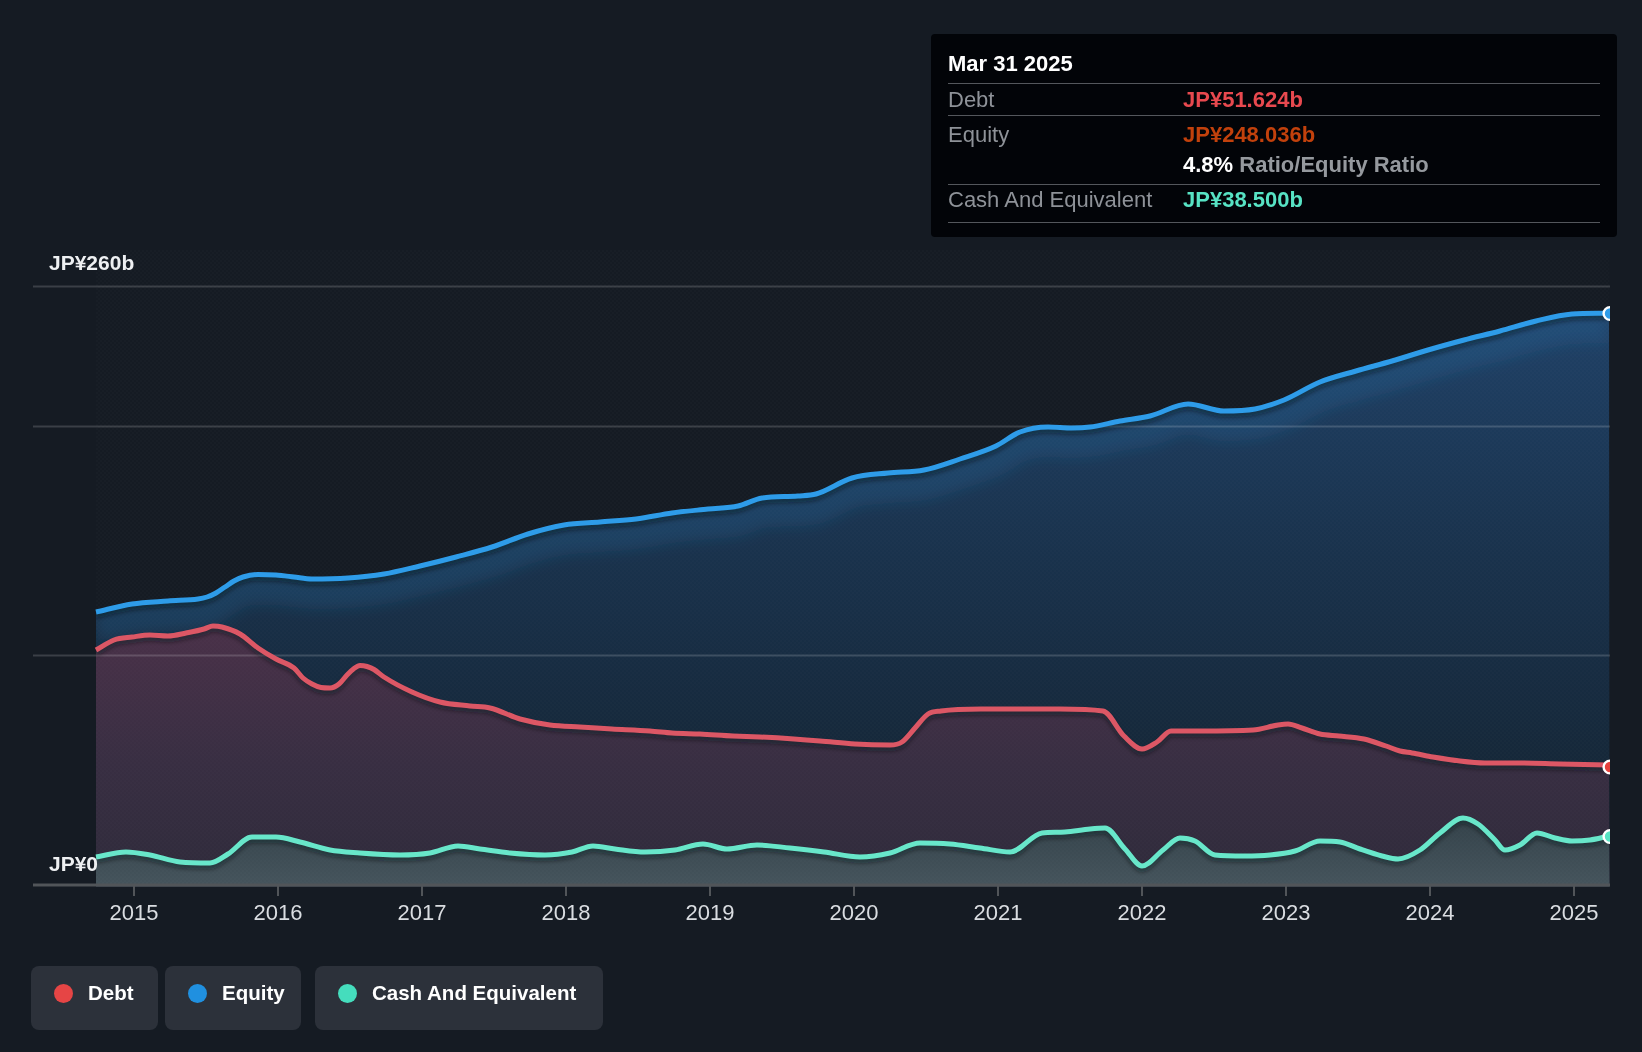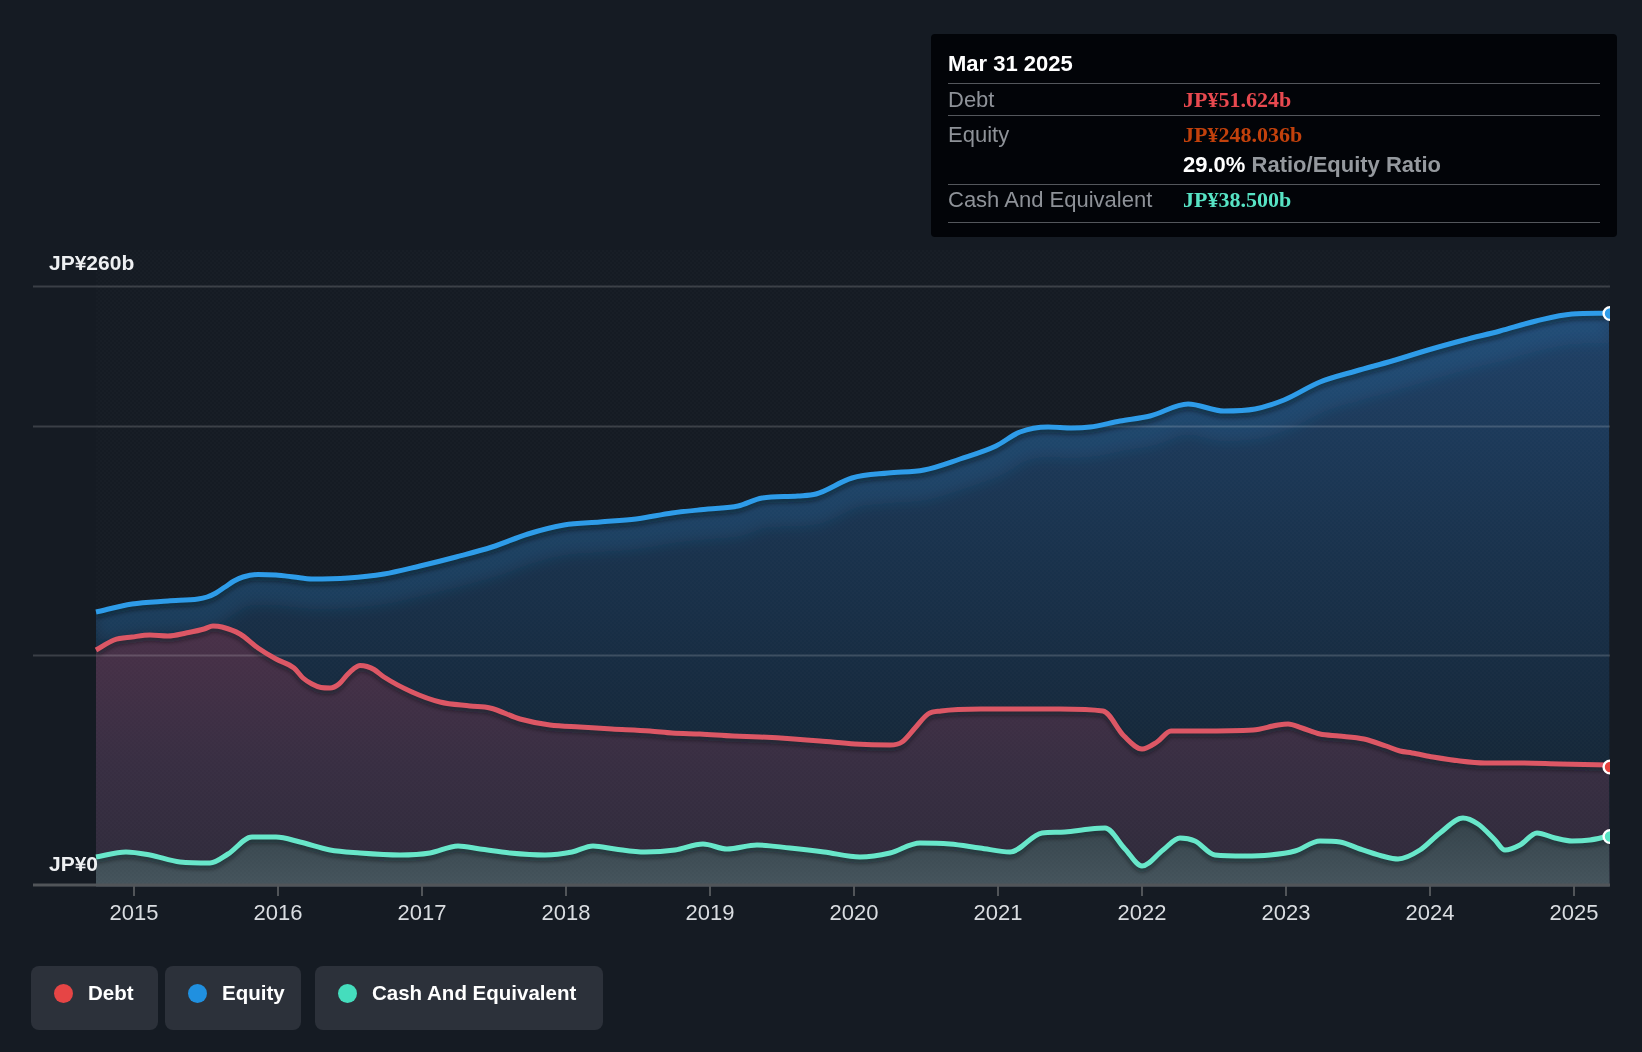--- a/index.html
+++ b/index.html
@@ -4,21 +4,21 @@
 html,body{margin:0;padding:0;background:#151b23;width:1642px;height:1052px;overflow:hidden;}
 body{font-family:"Liberation Sans",sans-serif;position:relative;}
 svg{position:absolute;left:0;top:0;}
 .ylab{fill:#eef0f2;font-size:21px;font-weight:700;font-family:"Liberation Sans",sans-serif;}
 .ax{fill:#dadde1;font-size:22px;font-family:"Liberation Sans",sans-serif;}
 .tip{position:absolute;left:931px;top:34px;width:686px;height:203px;background:#020408;border-radius:4px;}
 .tt{position:absolute;left:17px;top:17px;font-size:22px;font-weight:700;color:#fff;}
 .sep{position:absolute;left:17px;right:17px;height:1px;background:#54575c;}
 .row{position:absolute;font-size:22px;color:#8e9298;white-space:nowrap;}
 .lbl{color:#8e9298;}
-.val{left:252px;font-weight:700;font-family:Liberation Serif, serif;}
+.val{left:252px;font-weight:700;}
 .vr{color:#e8494f;}.vb{color:#c2410c;}.vt{color:#57e3c4;}
 .wt{color:#fff;font-weight:700;font-size:22px;}
 .gr{color:#95999e;font-weight:700;font-size:22px;}
 .leg{position:absolute;top:966px;height:64px;background:#2c313a;border-radius:8px;display:flex;align-items:center;}
 .dot{display:inline-block;width:19px;height:19px;border-radius:50%;margin-left:23px;flex:0 0 auto;position:relative;top:-5px;}
 .lt{color:#fff;font-size:20.5px;font-weight:700;margin-left:15px;position:relative;top:-5px;}
 </style></head>
 <body>
 <svg width="1642" height="1052" viewBox="0 0 1642 1052">
 <defs>
@@ -109,21 +109,21 @@
     <text x="1574" y="920" text-anchor="middle" class="ax">2025</text>
 </svg>
 <div class="tip">
 <div class="tt">Mar 31 2025</div>
 <div class="sep" style="top:49px"></div>
 <div class="row lbl" style="top:53px;left:17px">Debt</div>
 <div class="row val vr" style="top:53px">JP¥51.624b</div>
 <div class="sep" style="top:81px"></div>
 <div class="row lbl" style="top:88px;left:17px">Equity</div>
 <div class="row val vb" style="top:88px">JP¥248.036b</div>
-<div class="row" style="top:118px;left:252px"><span class="wt">29.0%</span> <span class="gr">Ratio/Equity Ratio</span></div>
+<div class="row" style="top:118px;left:252px"><span class="wt">4.8%</span> <span class="gr">Ratio/Equity Ratio</span></div>
 <div class="sep" style="top:150px"></div>
 <div class="row lbl" style="top:153px;left:17px">Cash And Equivalent</div>
 <div class="row val vt" style="top:153px">JP¥38.500b</div>
 <div class="sep" style="top:188px"></div>
 </div>
 <div class="leg" style="left:31px;width:127px">
     <span class="dot" style="background:#e64545"></span>
     <span class="lt">Debt</span>
   </div>
 <div class="leg" style="left:165px;width:136px">

